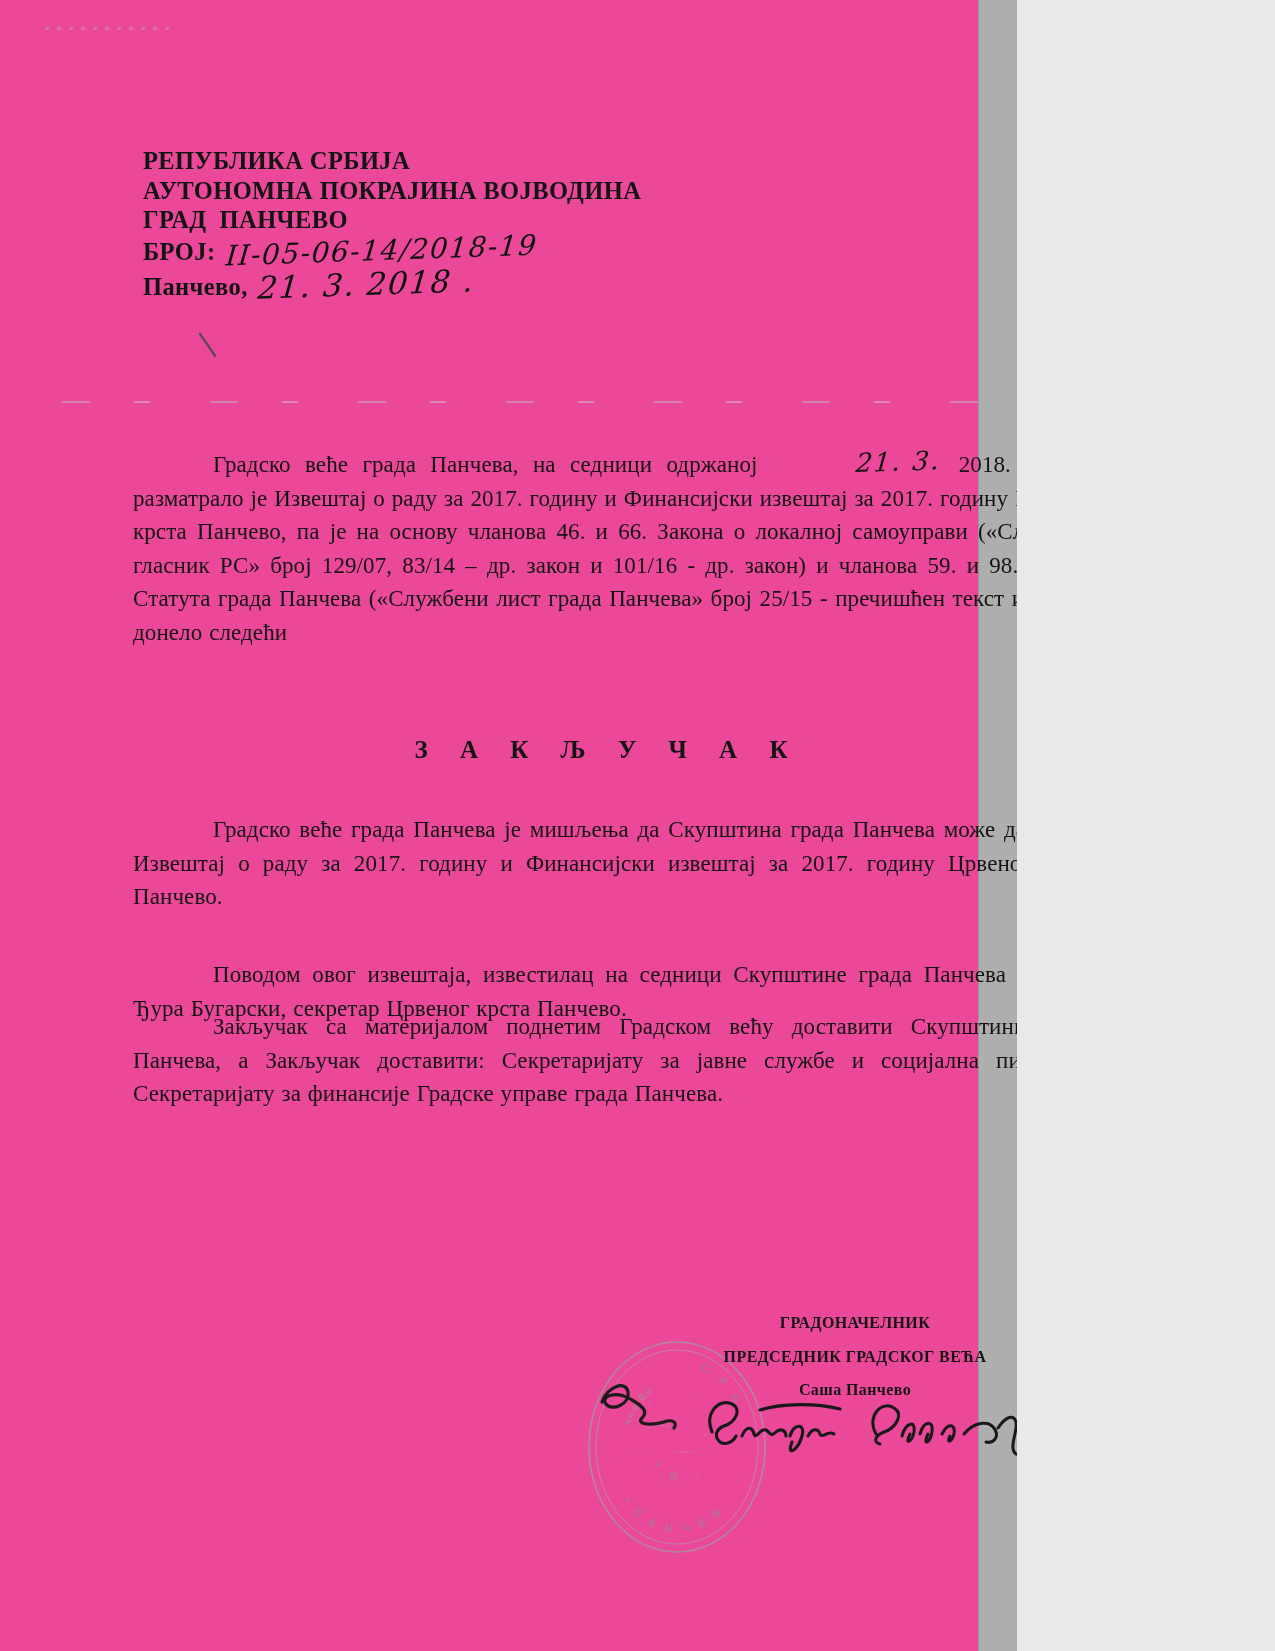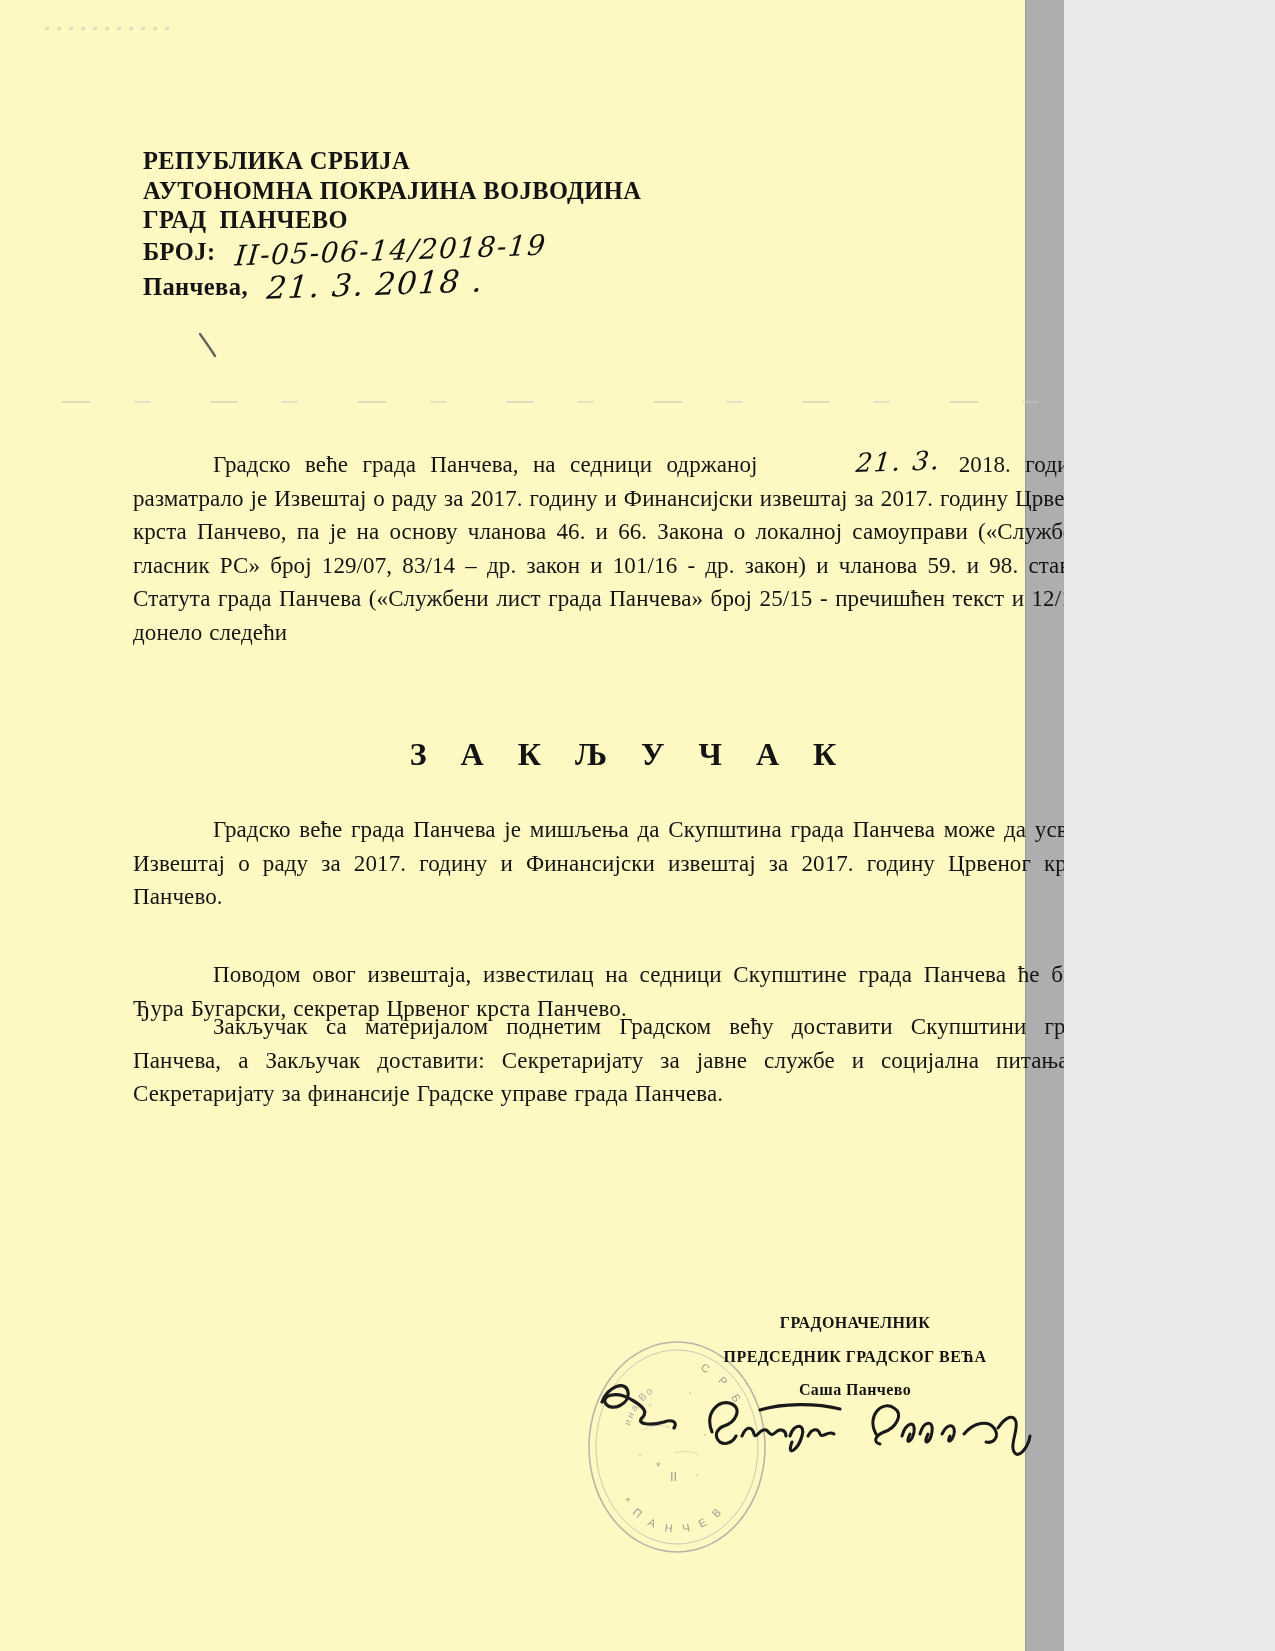--- a/index.html
+++ b/index.html
@@ -1,41 +1,41 @@
 <!DOCTYPE html>
 <html><head>
 <meta charset="utf-8">
 <style>
   html,body{margin:0;padding:0;background:#e9e9e9;}
-  .page{position:relative;width:1017px;height:1651px;background:#fef9c3;overflow:hidden;
-        font-family:"Liberation Serif",serif;color:#141414;padding-left:47px;}
+  .page{position:relative;width:1017px;height:1651px;background:#ec4899;overflow:hidden;
+        font-family:"Liberation Serif",serif;color:#141414;}
   .edge-strip{position:absolute;top:0;right:0;width:38px;height:100%;
               background:#aeaeae;border-left:1px solid #9a9a9a;}
   .scan-noise{position:absolute;left:45px;top:27px;width:130px;height:3px;opacity:.38;
               background:repeating-linear-gradient(90deg,#b5b5b5 0 4px,transparent 4px 12px);}
   .dashed-line{position:absolute;left:62px;top:401px;width:1150px;height:2px;opacity:.5;
               background:repeating-linear-gradient(90deg,#bfbfbf 0 28px,transparent 28px 72px,
               #c8c8c8 72px 88px,transparent 88px 148px);}
   .header{position:absolute;left:143px;top:146px;}
   .hline{font-weight:bold;font-size:24.5px;line-height:29.5px;letter-spacing:.4px;white-space:pre;}
   .hw{font-family:"DejaVu Serif",serif;font-style:italic;display:inline-block;
       transform:rotate(-2deg) skewX(-7deg);letter-spacing:1.5px;font-weight:normal;color:#101010;}
-  .number-row,.place-row{display:flex;align-items:baseline;gap:19px;
+  .number-row,.place-row{display:flex;align-items:baseline;gap:10px;
       font-weight:bold;font-size:24.5px;line-height:32px;letter-spacing:.4px;}
   .number-row .hw{font-size:28px;}
   .place-row .hw{font-size:31px;}
   .para{position:absolute;left:133px;width:965px;font-size:23px;line-height:33.6px;
         text-align:justify;text-align-last:left;text-indent:80px;letter-spacing:.1px;word-spacing:1px;margin:0;}
   #para-intro{top:447px;}
   #para-opinion{top:813px;}
   #para-rapporteur{top:958px;}
   #para-delivery{top:1010px;}
   .hw-inline{font-size:26px;margin:0 4px;}
-  .heading{position:absolute;left:147px;top:736px;width:965px;margin:0;text-align:center;
-           font-weight:bold;font-size:32px;letter-spacing:13px;white-space:pre;}
+  .heading{position:absolute;left:125px;top:736px;width:965px;margin:0;text-align:center;
+           font-weight:bold;font-size:25px;letter-spacing:13px;white-space:pre;}
   .sig-block{position:absolute;left:605px;top:1306px;width:500px;text-align:center;
              font-weight:bold;font-size:16px;line-height:33.5px;letter-spacing:.4px;}
   .abs-svg{position:absolute;}
   .seal-svg{filter:blur(.35px);}
   .ink{filter:blur(.2px);}
 </style>
 </head>
 <body>
 
 <div class="page">
@@ -45,21 +45,21 @@
 
   <div class="header">
     <div class="hline">РЕПУБЛИКА СРБИЈА</div>
     <div class="hline">АУТОНОМНА ПОКРАЈИНА ВОЈВОДИНА</div>
     <div class="hline">ГРАД  ПАНЧЕВО</div>
     <div class="number-row">
       <span>БРОЈ:</span>
       <span class="hw">II-05-06-14/2018-19</span>
     </div>
     <div class="place-row">
-      <span>Панчева,</span>
+      <span>Панчево,</span>
       <span class="hw">21. 3. 2018 .</span>
     </div>
   </div>
 
   <svg class="abs-svg ink" style="left:195px;top:331px" width="30" height="30" viewBox="0 0 30 30">
     <path d="M 5 3 C 10 10 15 17 20 25" stroke="#4a4a4a" stroke-width="2.4" fill="none" stroke-linecap="round" opacity=".85"></path>
   </svg>
 
   <div class="dashed-line"></div>
 

